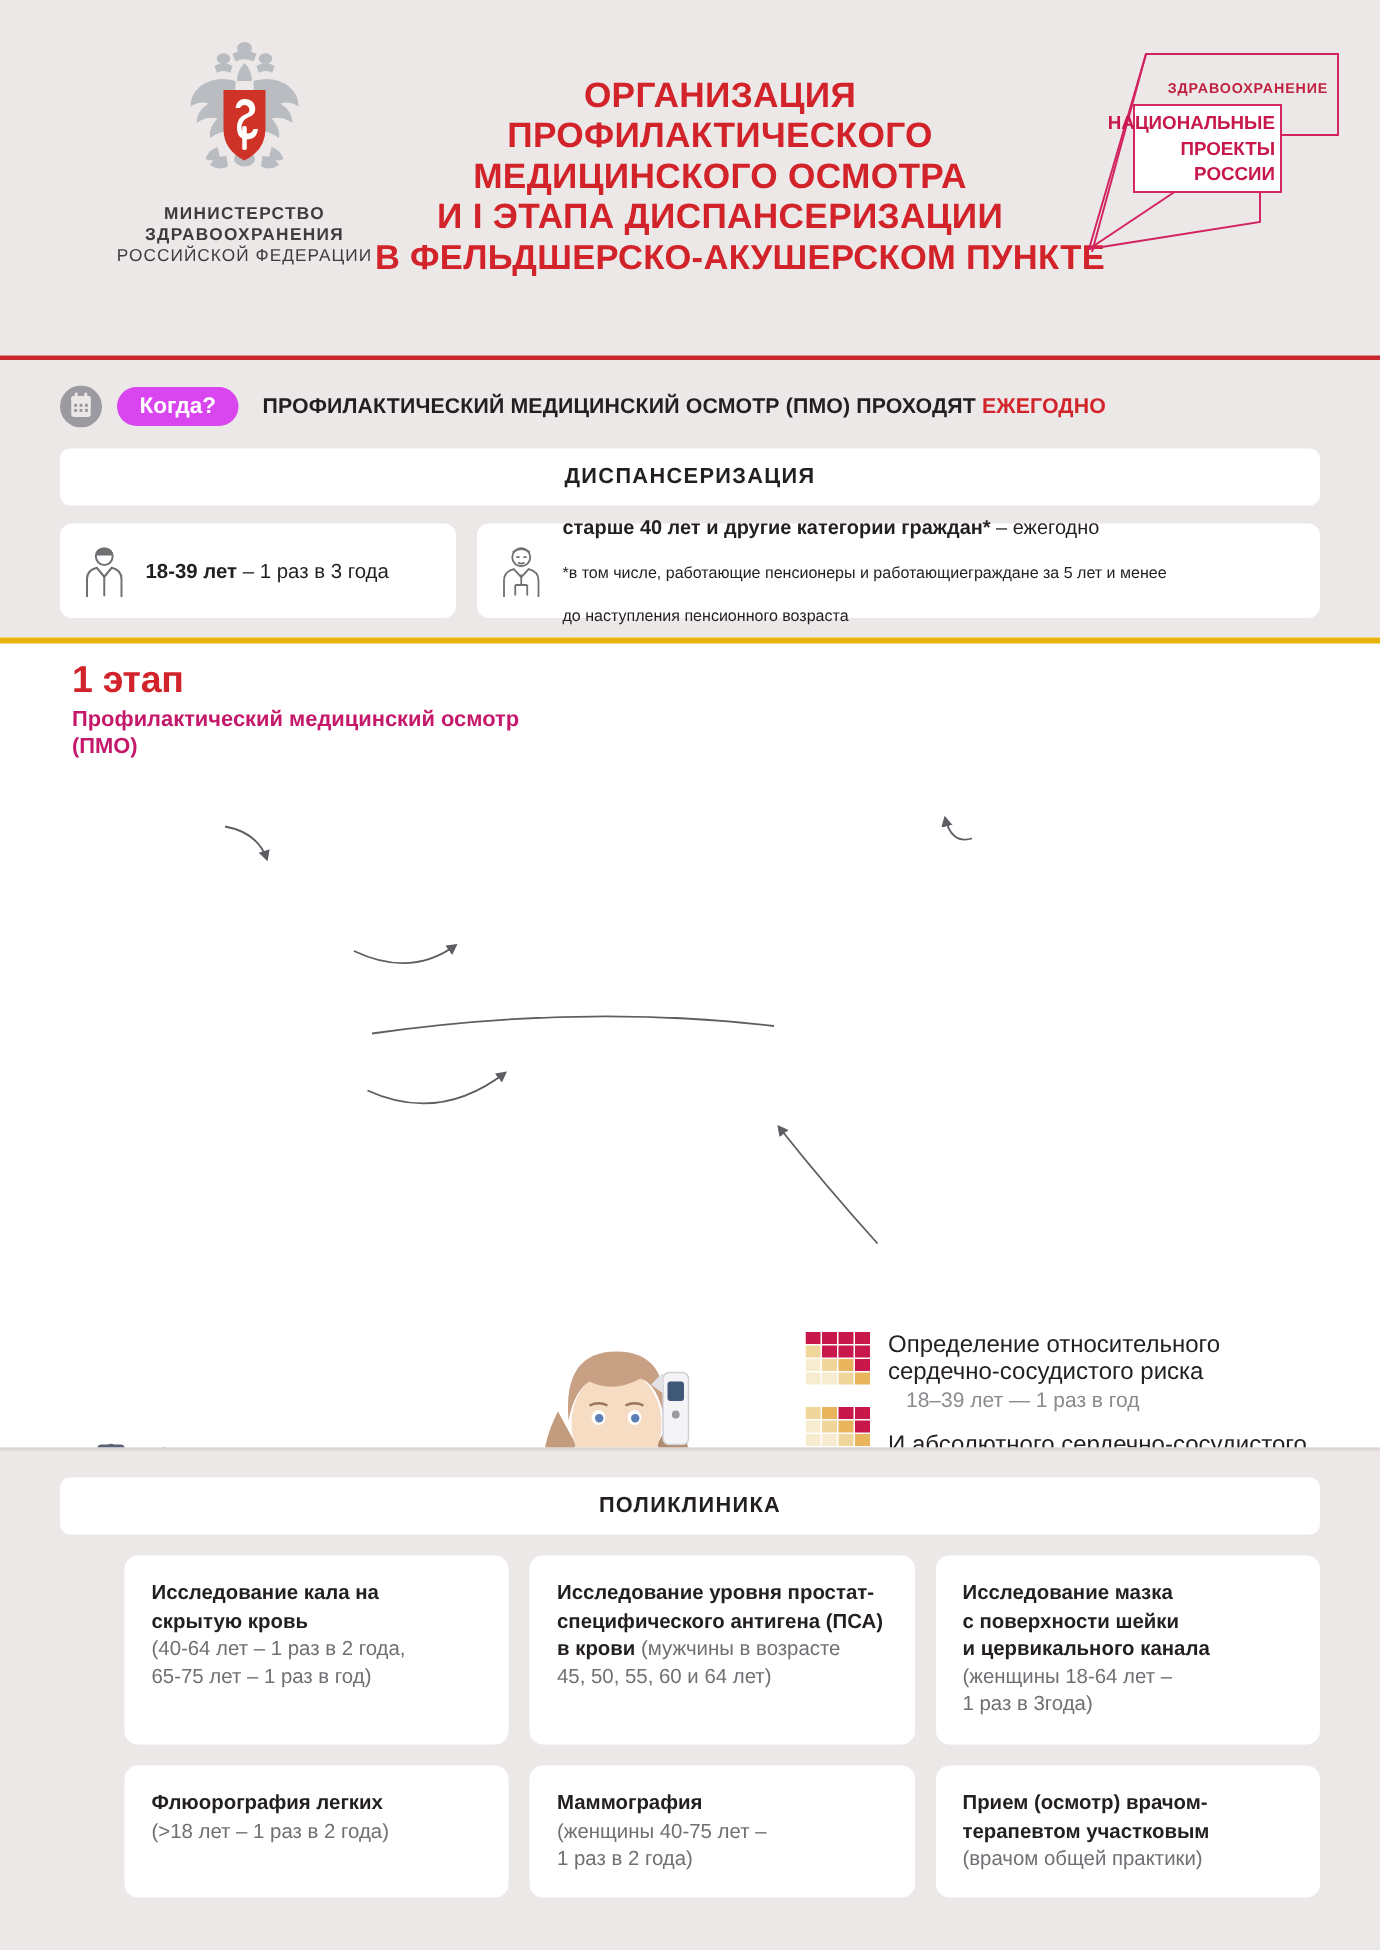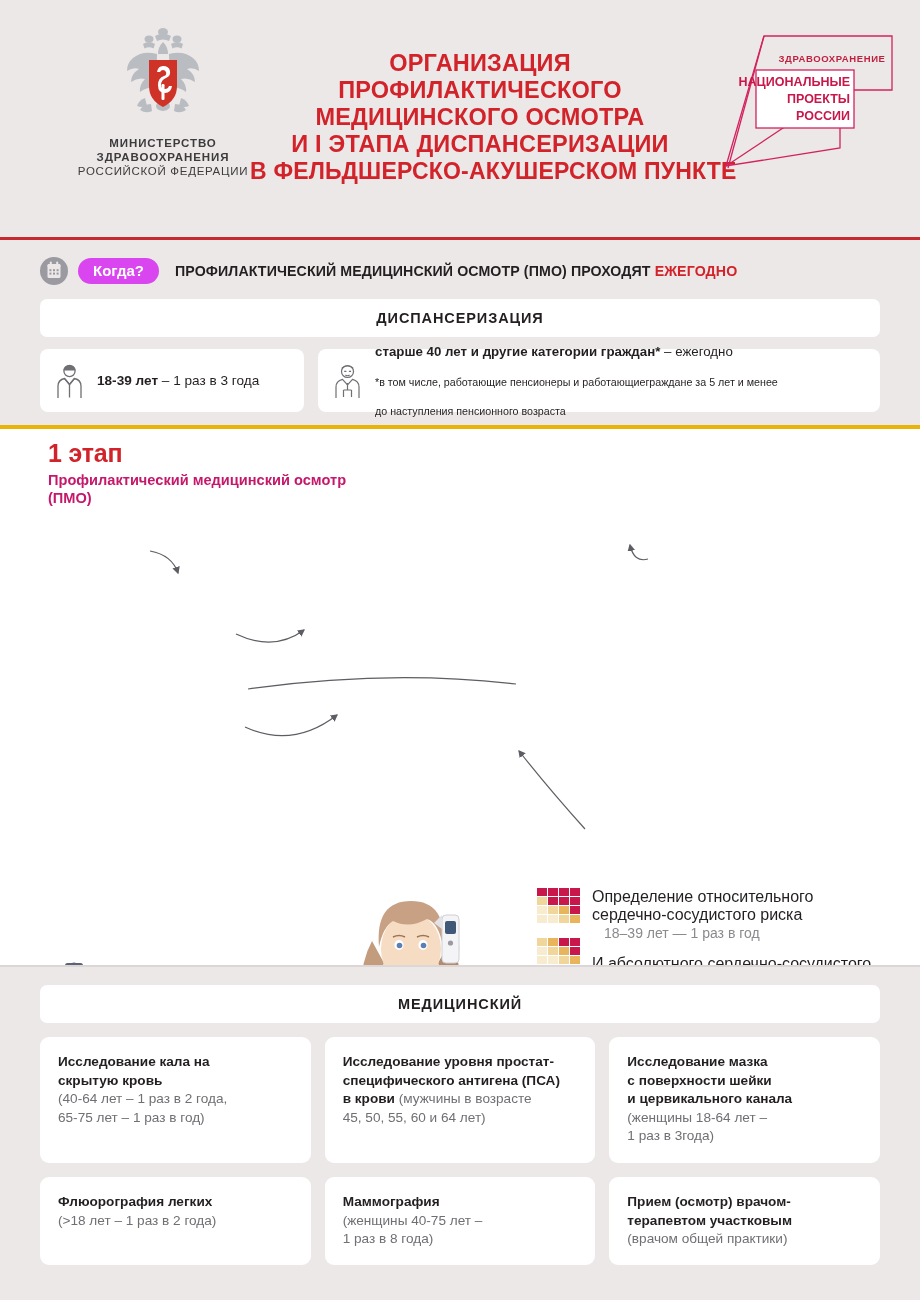--- a/index.html
+++ b/index.html
@@ -119,21 +119,21 @@
   
   .poly {
     position: relative; background: #ece8e8; padding: 18px 40px 22px;
     height: 335px; border-top: 2px solid #ddd6d6;
   }
   .poly-bar {
     background:#fff; border-radius: 7px; height: 38px;
     display:flex; align-items:center; justify-content:center;
     font-size: 14.5px; font-weight: bold; letter-spacing: 0.9px;
   }
-  .poly-grid { display: grid; grid-template-columns: 1fr 1fr 1fr; gap: 14px; margin-top: 14px; }
+  .poly-grid { display: grid; grid-template-columns: 1fr 1fr 1fr; gap: 14px; margin-top: 14px; margin-left: 43px; }
   .poly-card {
     background:#fff; border-radius: 9px; padding: 16px 18px;
     font-size: 13.6px; line-height: 18.5px; color:#6f6f74;
   }
   .poly-card.tall { min-height: 126px; }
   .poly-card.short { min-height: 72px; }
   .poly-card b { color: #231f20; font-weight: bold; }
 </style>
 </head>
 <body>
@@ -471,21 +471,21 @@
     </div>
 
     <div class="lblock" style="left:592px; top:843px;">
       <div class="h">Расчет на основании</div>
       <div class="h">антропометрии: индекса массы</div>
 
     </div>
   </div>
 
   <div class="poly">
-    <div class="poly-bar">МЕДИЦИНСКИЙ</div>
+    <div class="poly-bar">ПОЛИКЛИНИКА</div>
 
     <div class="poly-grid">
       <div class="poly-card tall">
         <b>Исследование кала на</b><br>
         <b>скрытую кровь</b><br>
         <span>(40-64 лет – 1 раз в 2 года,</span><br>
         <span>65-75 лет – 1 раз в год)</span>
       </div>
 
       <div class="poly-card tall">
@@ -506,21 +506,21 @@
 
     <div class="poly-grid">
       <div class="poly-card short">
         <b>Флюорография легких</b><br>
         <span>(&gt;18 лет – 1 раз в 2 года)</span>
       </div>
 
       <div class="poly-card short">
         <b>Маммография</b><br>
         <span>(женщины 40-75 лет –</span><br>
-        <span>1 раз в 8 года)</span>
+        <span>1 раз в 2 года)</span>
       </div>
 
       <div class="poly-card short">
         <b>Прием (осмотр) врачом-</b><br>
         <b>терапевтом участковым</b><br>
         <span>(врачом общей практики)</span>
       </div>
     </div>
   </div>
 

